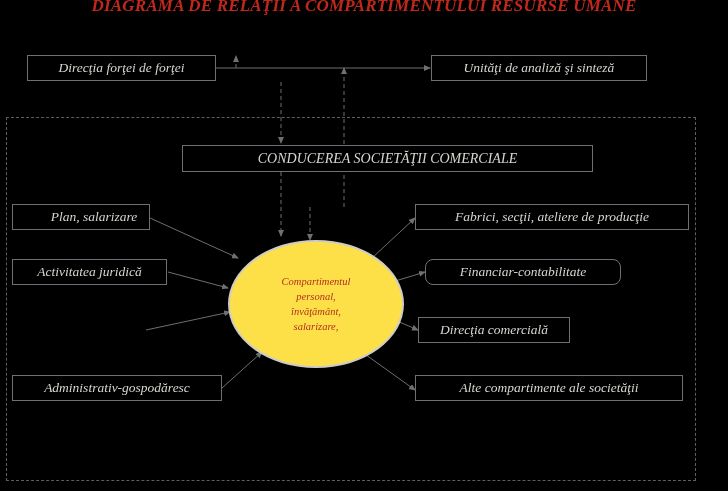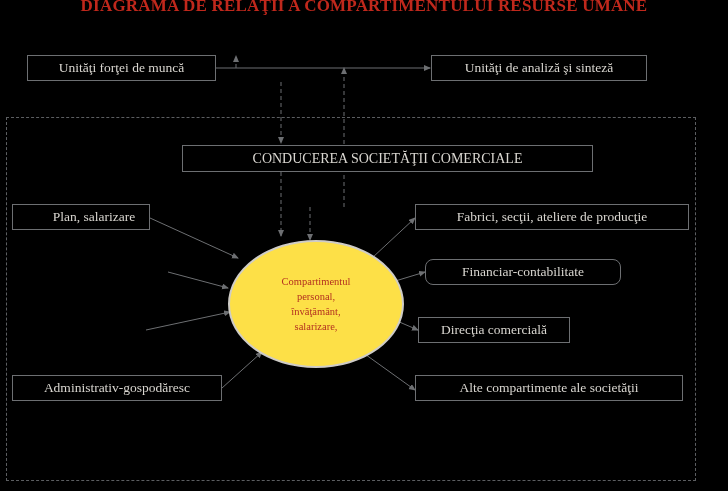--- a/index.html
+++ b/index.html
@@ -3,21 +3,21 @@
 <meta charset="utf-8">
 <style>
   html,body{margin:0;padding:0;}
   body{
     width:728px;height:491px;
     background:#000000;
     font-family:"Liberation Serif", serif;
     overflow:hidden;
     position:relative;
   }
-  #stage{position:absolute;left:0;top:0;width:728px;height:491px;}
+  #stage{position:absolute;left:0;top:0;width:728px;height:491px;font-style:italic;}
   svg#wires{position:absolute;left:0;top:0;width:728px;height:491px;}
   .title{
     position:absolute;
     left:0;top:-4px;width:728px;
     text-align:center;
     color:#c0281c;
     font-weight:bold;
     font-size:17px;
     letter-spacing:.2px;
     white-space:nowrap;
@@ -92,33 +92,36 @@
       <path d="M222,388 L262,352"></path>
 
       <path d="M372,258 L415,218"></path>
       <path d="M392,282 L425,272"></path>
       <path d="M390,318 L418,330"></path>
       <path d="M362,352 L415,390"></path>
     </g>
   </svg>
 
   <div class="box" style="left:27px;top:55px;width:189px;height:26px;">
-    <span>Unităţi forţei de muncă</span>
+    <span>Direcţia forţei de forţei</span>
   </div>
 
   <div class="box" style="left:431px;top:55px;width:216px;height:26px;">
     <span>Unităţi de analiză şi sinteză</span>
   </div>
 
   <div class="box" style="left:146px;top:145px;width:411px;height:27px;font-size:14px;margin-left:36px;">
     <span>CONDUCEREA SOCIETĂŢII COMERCIALE</span>
   </div>
 
   <div class="box" style="left:12px;top:204px;width:138px;height:26px;padding-left:32px;">
     <span>Plan, salarizare</span>
+  </div>
+  <div class="box" style="left:12px;top:259px;width:155px;height:26px;">
+    <span>Activitatea juridică</span>
   </div>
   <div class="box" style="left:12px;top:375px;width:210px;height:26px;">
     <span>Administrativ-gospodăresc</span>
   </div>
 
   <div class="box" style="left:415px;top:204px;width:274px;height:26px;">
     <span>Fabrici, secţii, ateliere de producţie</span>
   </div>
   <div class="box" style="left:425px;top:259px;width:196px;height:26px;border-radius:8px;">
     <span>Financiar-contabilitate</span>

